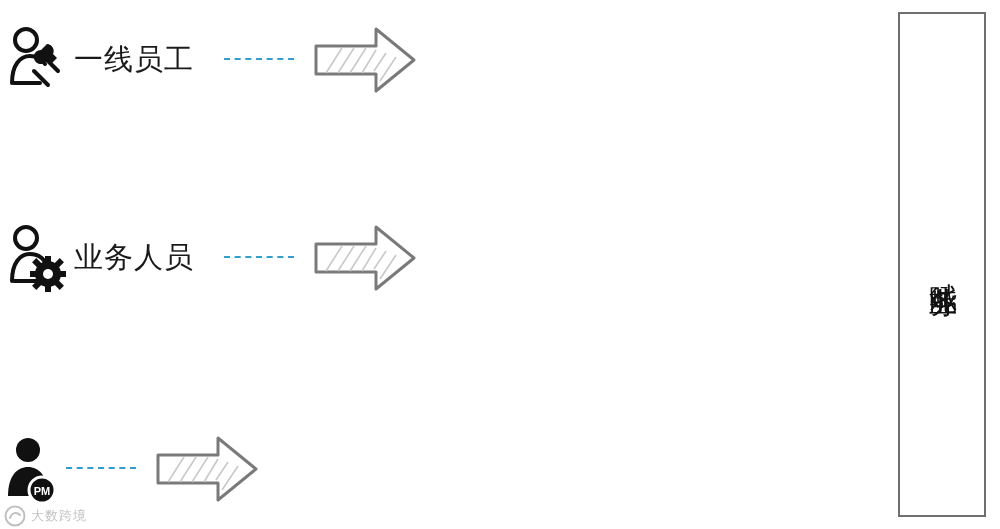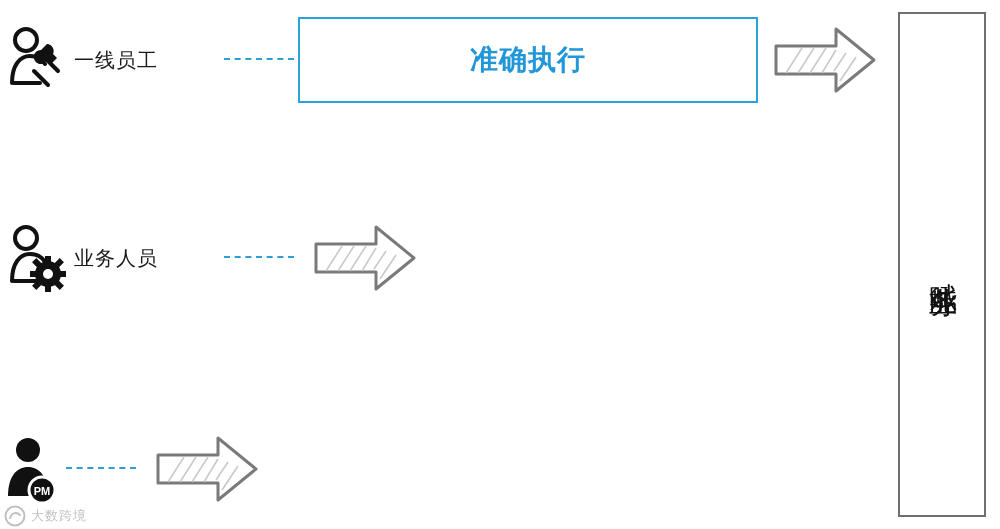--- a/index.html
+++ b/index.html
@@ -40,21 +40,21 @@
     display: flex;
     align-items: center;
     justify-content: flex-start;
   }
 
   
   .role-label {
     flex: 0 0 auto;
     width: 150px;
     margin-left: 8px;
-    font-size: 20px;
+    font-size: 29px;
     color: #1a1a1a;
     letter-spacing: 1px;
     font-weight: 500;
     white-space: nowrap;
   }
 
   
   .dash-connector {
     flex: 0 0 auto;
     width: 70px;
@@ -151,23 +151,20 @@
         <circle cx="22" cy="15" r="11" fill="none" stroke="#111" stroke-width="4"></circle>
         <path d="M8 58 C8 40 16 31 26 31 C33 31 38 34 41 39" fill="none" stroke="#111" stroke-width="4" stroke-linecap="round"></path>
         <path d="M10 58 L36 58" stroke="#111" stroke-width="4" stroke-linecap="round" fill="none"></path>
         <path d="M38 30 L54 46" stroke="#111" stroke-width="4" stroke-linecap="round"></path>
         <path d="M37 25 a7 7 0 1 0 6 10 l4 4 6 -6 -4 -4 a7 7 0 0 0 -6 -10 z" fill="#111"></path>
         <path d="M30 46 L44 60" stroke="#111" stroke-width="4" stroke-linecap="round"></path>
       </svg>
     </div>
     <div class="role-label">一线员工</div>
     <div class="dash-connector"></div>
-    <div class="main-box">
-      <span class="main-box-text">准确执行</span>
-    </div>
     <div class="fat-arrow">
       <svg width="108" height="74" viewBox="0 0 108 74">
         <path d="M4 23 L64 23 L64 6 L102 37 L64 68 L64 51 L4 51 Z" fill="#ffffff" stroke="#7a7a7a" stroke-width="3" stroke-linejoin="round"></path>
         <g stroke="#c9c9c9" stroke-width="1.6">
           <line x1="14" y1="50" x2="30" y2="25"></line>
           <line x1="26" y1="50" x2="42" y2="25"></line>
           <line x1="38" y1="50" x2="54" y2="25"></line>
           <line x1="50" y1="50" x2="64" y2="27"></line>
           <line x1="62" y1="48" x2="74" y2="30"></line>
           <line x1="68" y1="58" x2="84" y2="34"></line>

